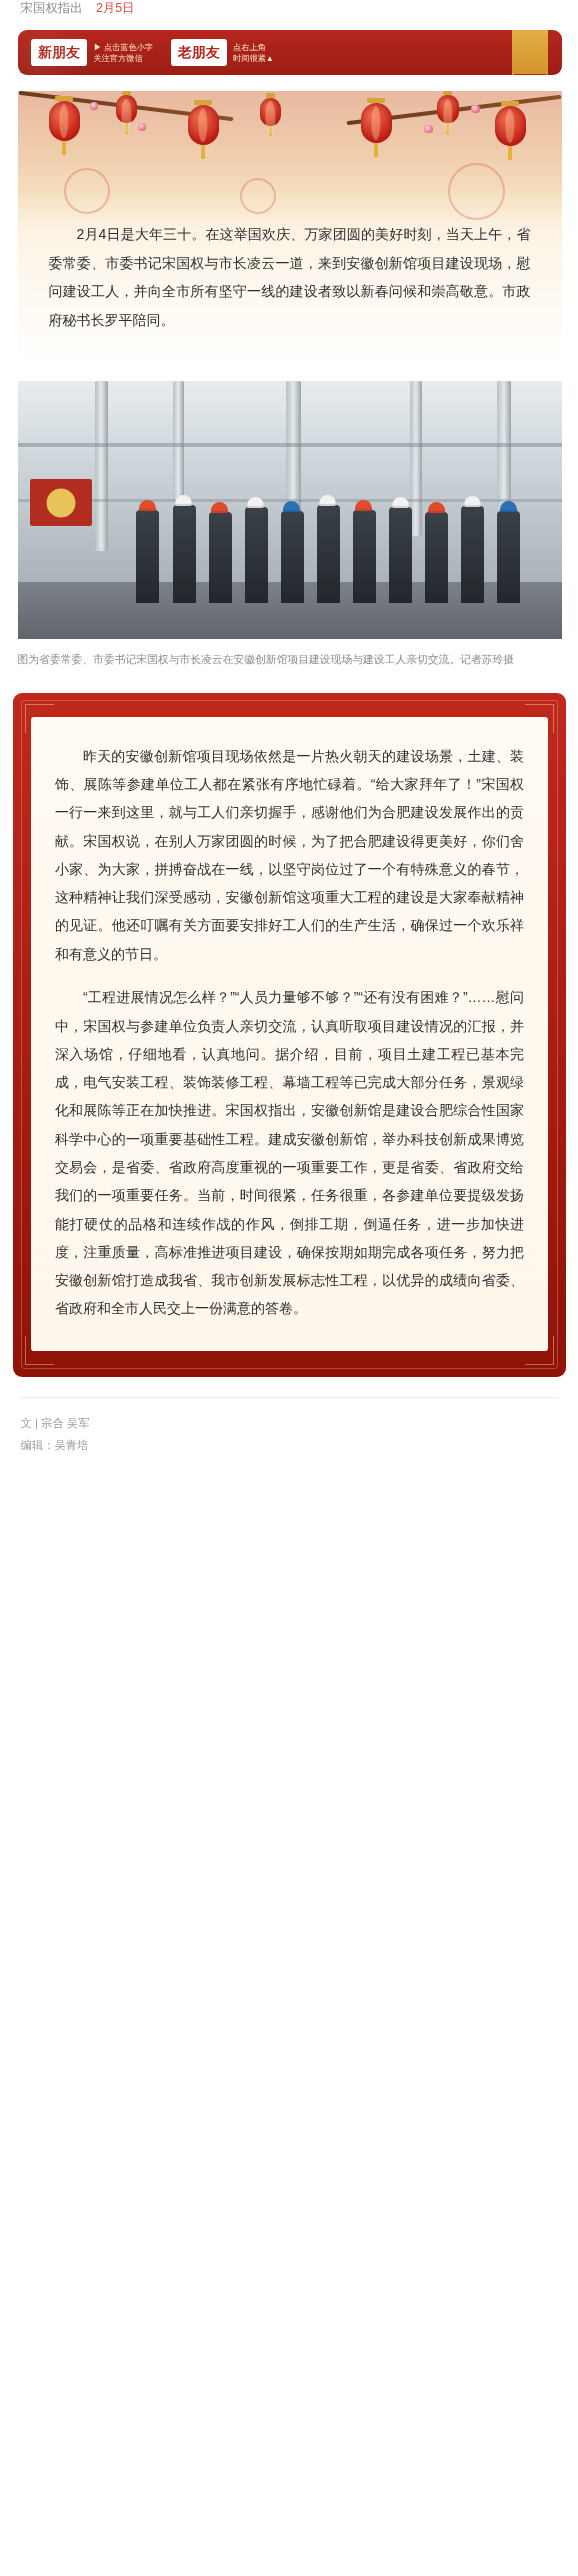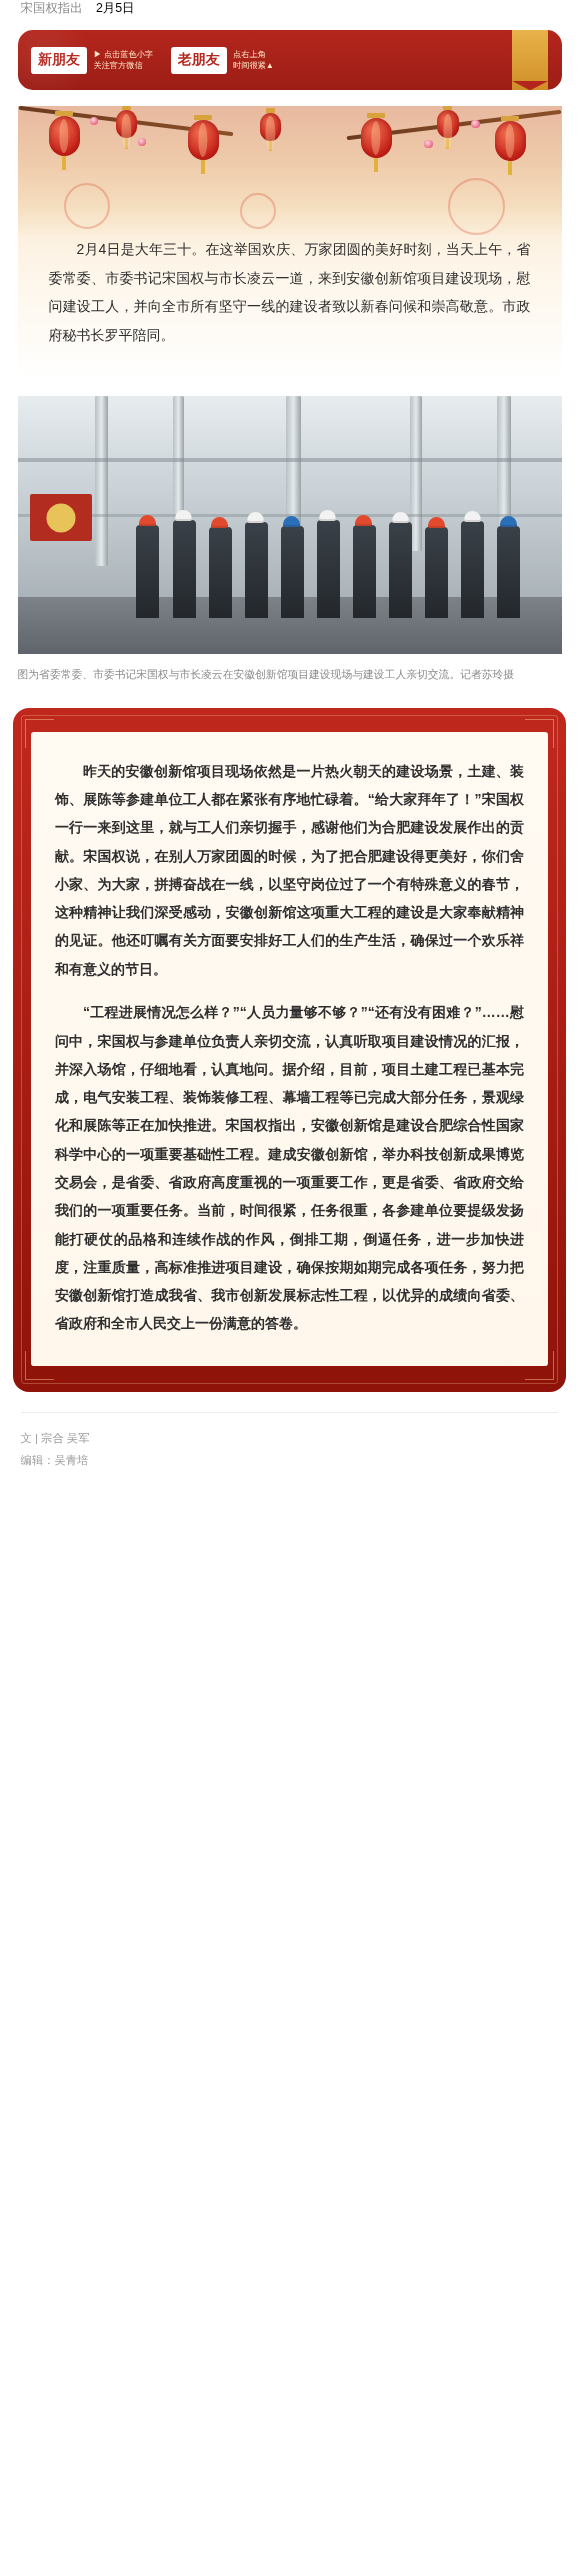--- a/index.html
+++ b/index.html
@@ -22,27 +22,27 @@
   }
   .byline {
     padding: 0 20.6px 13.4px 20.6px;
     display: flex;
     align-items: center;
     gap: 13.4px;
     font-size: 12.4px;
     color: #9a9a9a;
   }
   .byline .source { color: #8d8d8d; }
-  .byline .date { color: #000000; }
+  .byline .date { color: #ef4444; }
 
   
   .friends-banner {
     margin: 0 17.5px 15.5px 17.5px;
-    height: 60px;
-    border-radius: 15px;
+    height: 45px;
+    border-radius: 9px;
     background: linear-gradient(180deg,#b4261d 0%, #9c1d15 100%);
     position: relative;
     overflow: hidden;
     display: flex;
     align-items: center;
     padding: 0 13.4px;
     color: #fff;
   }
   .friends-banner:before {
     content:"";
@@ -184,25 +184,24 @@
     font-size: 10.8px;
     line-height: 1.7;
     color: #8c8c8c;
     text-align: justify;
   }
 
   
   .ornate {
     margin: 24px 13.4px 0 13.4px;
     background: linear-gradient(180deg,#c0281d 0%, #a71c12 55%, #8f1309 100%);
-    border-radius: 16px;
+    border-radius: 9px;
     padding: 24px 17.5px 26px 17.5px;
     position: relative;
     overflow:hidden;
-    font-weight:bold;
   }
   .ornate:before{
     content:""; position:absolute; inset:7.2px;
     border:1px solid rgba(255,220,170,.28);
     border-radius:3.1px; pointer-events:none;
   }
   .ornate-inner {
     background: linear-gradient(180deg,#fffaf2 0%, #fff7ec 100%);
     border-radius: 3.1px;
     padding: 25px 24px 28px 24px;

